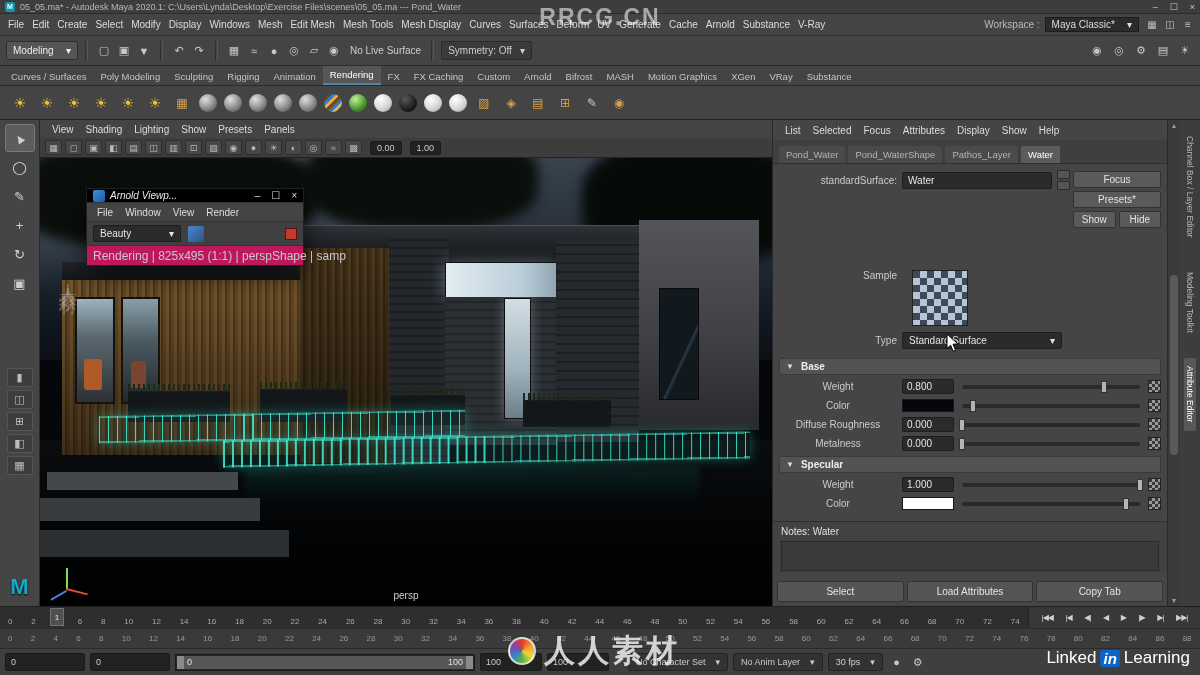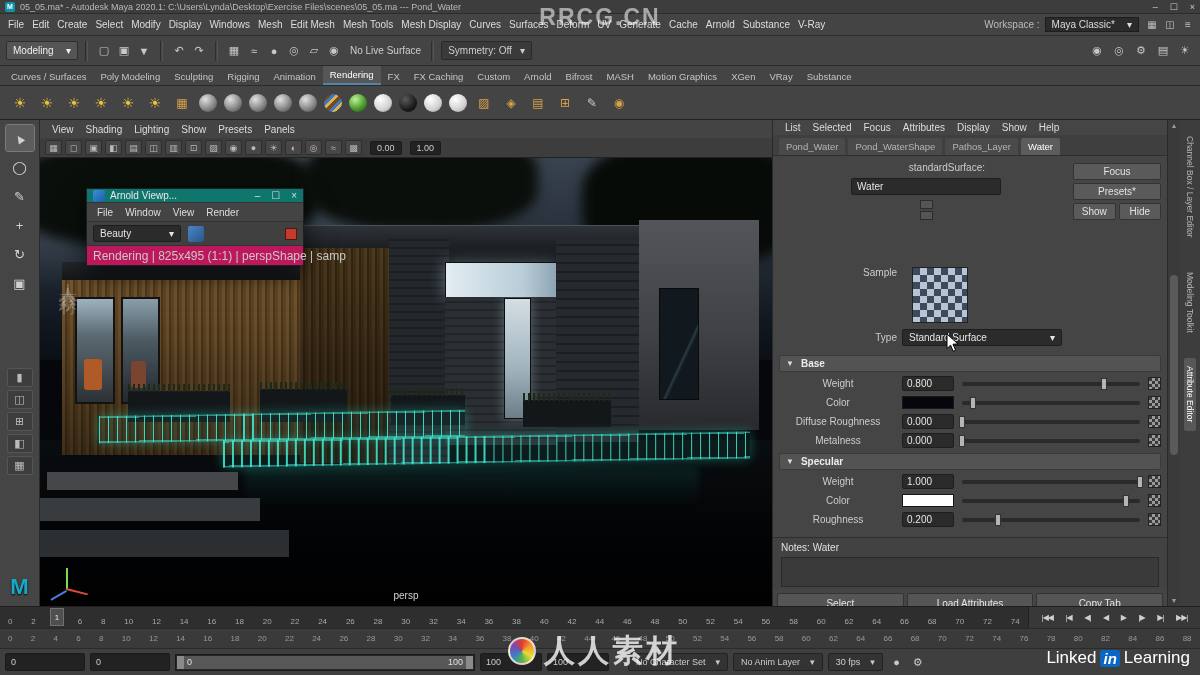--- a/index.html
+++ b/index.html
@@ -119,21 +119,21 @@
   
   .ae { width:407px; background:#454545; display:flex; }
   .ae-main { flex:1; display:flex; flex-direction:column; overflow:hidden; }
   .ae-menus { height:20px; display:flex; align-items:center; padding:0 6px; }
   .ae-menu-item { padding:2px 6px; color:#ddd; }
   .ae-tabs { height:24px; display:flex; gap:3px; align-items:flex-end; padding:3px 6px 0; background:#3f3f3f; border-bottom:1px solid #2e2e2e; }
   .ae-tab { padding:3px 7px; background:#4a4a4a; color:#b5b5b5; font-size:9.5px; border-radius:2px 2px 0 0; white-space:nowrap; }
   .ae-tab.active { background:#5c5c5c; color:#fff; }
   .ae-topform { display:flex; padding:6px 6px 0; }
   .ae-form-left { flex:1; }
-  .ae-field-row { display:flex; align-items:center; gap:5px; margin-bottom:5px;flex-direction:column; }
+  .ae-field-row { display:flex; align-items:center; gap:5px; margin-bottom:5px; }
   .ae-label { width:118px; text-align:right; color:#ccc; flex:none; }
   .ae-input { background:#2b2b2b; border:1px solid #1e1e1e; color:#e5e5e5; padding:2px 5px; width:150px; border-radius:2px; }
   .mini-col { display:flex; flex-direction:column; gap:2px; }
   .mini-btn { width:13px; height:9px; background:#555; border:1px solid #2c2c2c; }
   .ae-btncol { width:88px; display:flex; flex-direction:column; gap:3px; padding-top:1px; flex:none; }
   .ae-btn { background:#5a5a5a; border:1px solid #333; border-radius:2px; text-align:center; padding:2px 3px; color:#e2e2e2; }
   .showhide { display:flex; gap:3px; }
   .showhide .ae-btn { flex:1; }
   .sample-row { display:flex; align-items:flex-start; gap:15px; padding:2px 6px 4px;margin-top:40px; }
   .sample-swatch { width:56px; height:56px; border:1px solid #222;
@@ -180,21 +180,21 @@
   .rs-field.small { width:62px; }
   .rs-track { position:relative; width:300px; height:17px; background:#282828; border:1px solid #1a1a1a; flex:none; }
   .rs-bar { position:absolute; inset:1px; background:#575757; display:flex; justify-content:space-between; align-items:center; padding:0 10px; color:#e0e0e0; }
   .rs-handle { position:absolute; top:1px; bottom:1px; width:7px; background:#8a8a8a; }
   .rs-handle.l { left:1px; } .rs-handle.r { right:1px; }
   .rs-drop { background:#333; border:1px solid #222; border-radius:2px; padding:3px 7px; display:flex; gap:10px; align-items:center; color:#ccc; white-space:nowrap; }
   .rs-ic { width:18px; height:18px; display:flex; align-items:center; justify-content:center; font-size:11px; color:#c8c8c8; }
 
   
   .arnold { position:absolute; left:86px; top:188px; width:218px; background:#4a4a4a; border:1px solid #202020; box-shadow:0 10px 24px rgba(0,0,0,.65); z-index:40; font-size:10px; }
-  .ar-title { height:14px; display:flex; align-items:center; gap:5px; background:#0f766e; padding:0 6px; border-bottom:1px solid #333; color:#e8e8e8; }
+  .ar-title { height:14px; display:flex; align-items:center; gap:5px; background:#000000; padding:0 6px; border-bottom:1px solid #333; color:#e8e8e8;font-style:italic; }
   .ar-badge { width:12px; height:12px; background:linear-gradient(135deg,#3a8fd8,#1b5fa8); border-radius:2px; flex:none; }
   .ar-winbtns { margin-left:auto; display:flex; gap:11px; font-size:10px; color:#ddd; }
   .ar-menus { height:18px; display:flex; align-items:center; padding:0 4px; background:#444; }
   .ar-menu-item { padding:1px 6px; color:#ddd; }
   .ar-toolbar { height:25px; display:flex; align-items:center; gap:7px; padding:0 6px; background:#404040; border-top:1px solid #333; border-bottom:1px solid #333; }
   .ar-drop { background:#2b2b2b; border:1px solid #1e1e1e; padding:2px 6px; width:88px; display:flex; justify-content:space-between; color:#e5e5e5; border-radius:2px; }
   .ar-ic { width:16px; height:16px; background:linear-gradient(135deg,#4a86c8,#2a5688); border-radius:2px; }
   .ar-stop { width:12px; height:12px; background:#c23b2e; border:1px solid #5a120a; margin-left:auto; }
   .ar-status { height:19px; display:flex; align-items:center; padding:0 6px; background:#be185d; color:#c9c9c9; font-size:12px; white-space:nowrap; }
 
@@ -586,29 +586,20 @@
                 <span class="handle" data-name="slider-handle" style="left: calc(100% - 3px);"></span>
               </span>
               <span class="map-btn" data-name="map-texture-button"></span>
             </div>
             <div class="ae-row" data-name="attribute-row">
               <span class="lbl" data-name="attribute-label">Color</span>
 
               <span class="swatch" data-name="color-swatch" style="background: rgb(255, 255, 255);"></span>
               <span class="slider" data-name="attribute-slider">
                 <span class="handle" data-name="slider-handle" style="left: calc(92% - 3px);"></span>
-              </span>
-              <span class="map-btn" data-name="map-texture-button"></span>
-            </div>
-            <div class="ae-row" data-name="attribute-row">
-              <span class="lbl" data-name="attribute-label">Roughness</span>
-              <span class="val" data-name="attribute-value-field">0.200</span>
-
-              <span class="slider" data-name="attribute-slider">
-                <span class="handle" data-name="slider-handle" style="left: calc(20% - 3px);"></span>
               </span>
               <span class="map-btn" data-name="map-texture-button"></span>
             </div>
           </div>
 
         <div class="notes" data-name="notes-section">
           <div class="notes-label" data-name="notes-label">Notes: Water</div>
           <div class="notes-area" data-name="notes-textarea"></div>
         </div>
 

